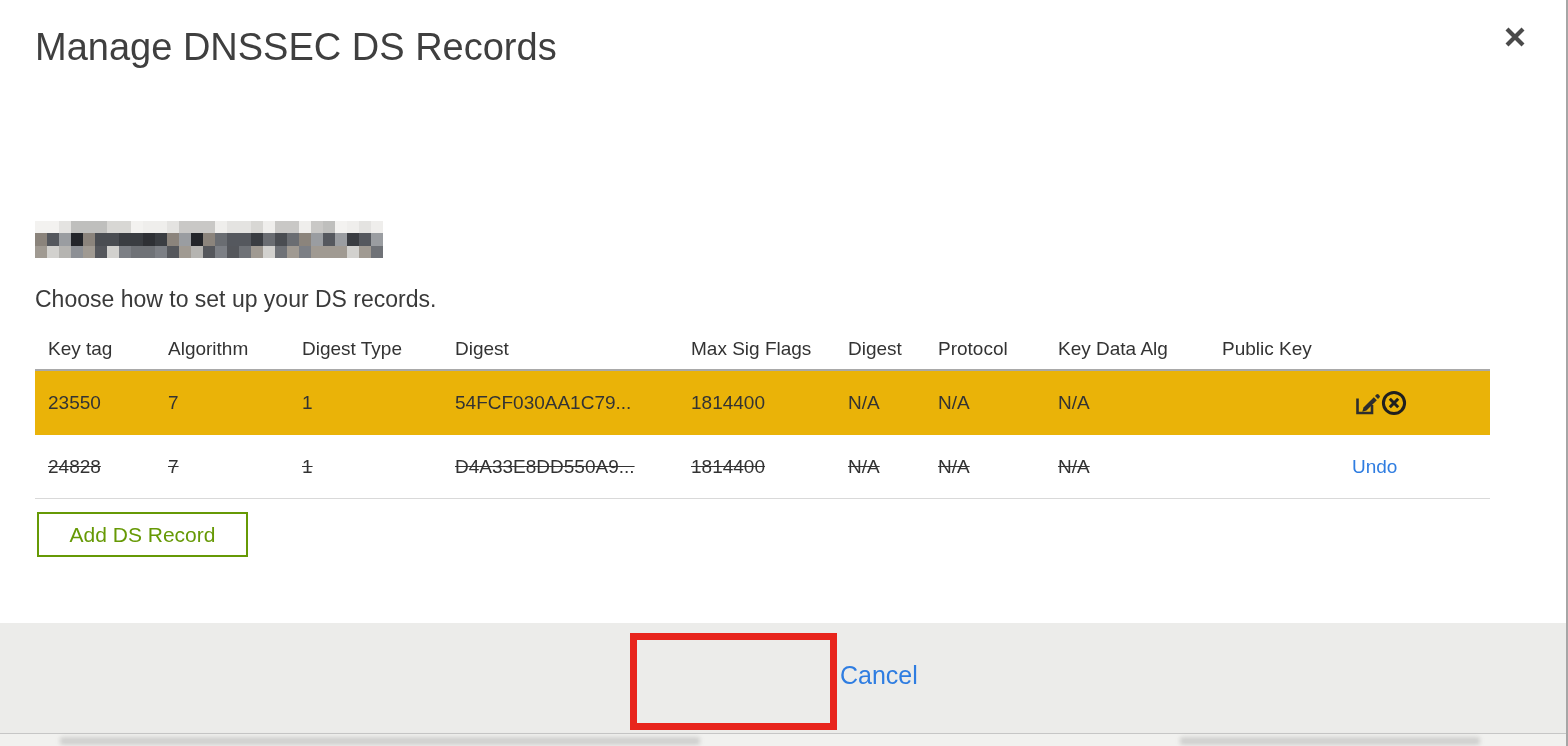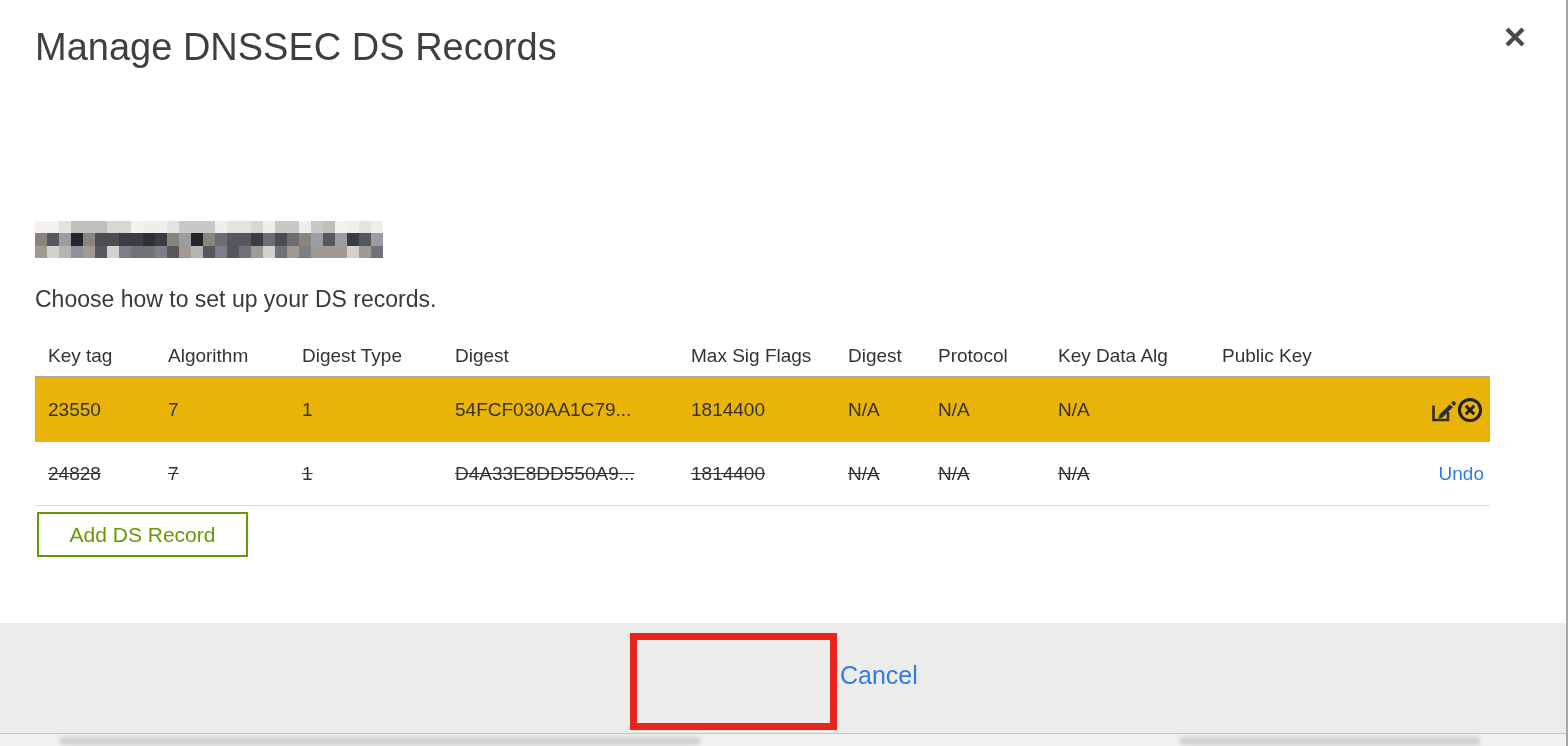--- a/index.html
+++ b/index.html
@@ -24,28 +24,28 @@
   .domain-mosaic {
     position:absolute; left:35px; top:221px; width:348px; height:37px;
     display:flex; flex-wrap:wrap; overflow:hidden;
   }
   .domain-mosaic .px { width:12px; height:12.34px; }
   .subtitle {
     position:absolute; left:35px; top:286px;
     font-size:23px; color:#3a3a3a;
   }
   
-  .ds-table { position:absolute; left:35px; top:335px; width:1455px; font-size:19px; color:#333; }
+  .ds-table { position:absolute; left:35px; top:328px; width:1455px; font-size:19px; color:#333; }
   .t-row { display:flex; align-items:center; padding-left:13px; }
   .t-head { height:41px; }
   .t-r1 { height:66px; background:#eab308; border-top:2px solid #a9a9a9; }
   .t-r2 { height:64px; background:#fff; border-bottom:1px solid #d9d9d9; }
   .c0{width:120px}.c1{width:134px}.c2{width:153px}.c3{width:236px}
   .c4{width:157px}.c5{width:90px}.c6{width:120px}.c7{width:164px}.c8{width:130px}
-  .c-act{flex:1; display:flex; justify-content:flex-end; align-items:center; padding-right:6px;}
+  .c-act{flex:1; display:flex; justify-content:flex-start; align-items:center; padding-right:6px;}
   .deleted span.cell-text { text-decoration:line-through;margin-top:36px; }
   .icon-btn { width:28px; height:28px; display:flex; align-items:center; justify-content:center; cursor:pointer; }
   .undo-link { color:#2f7de1; font-size:19px; cursor:pointer; text-decoration:none; }
   
   .add-btn {
     position:absolute; left:37px; top:512px; width:211px; height:45px;
     background:#fff; border:2px solid #669905; color:#669905;
     font-size:21px; display:flex; align-items:center; justify-content:center;
     cursor:pointer;
   }

